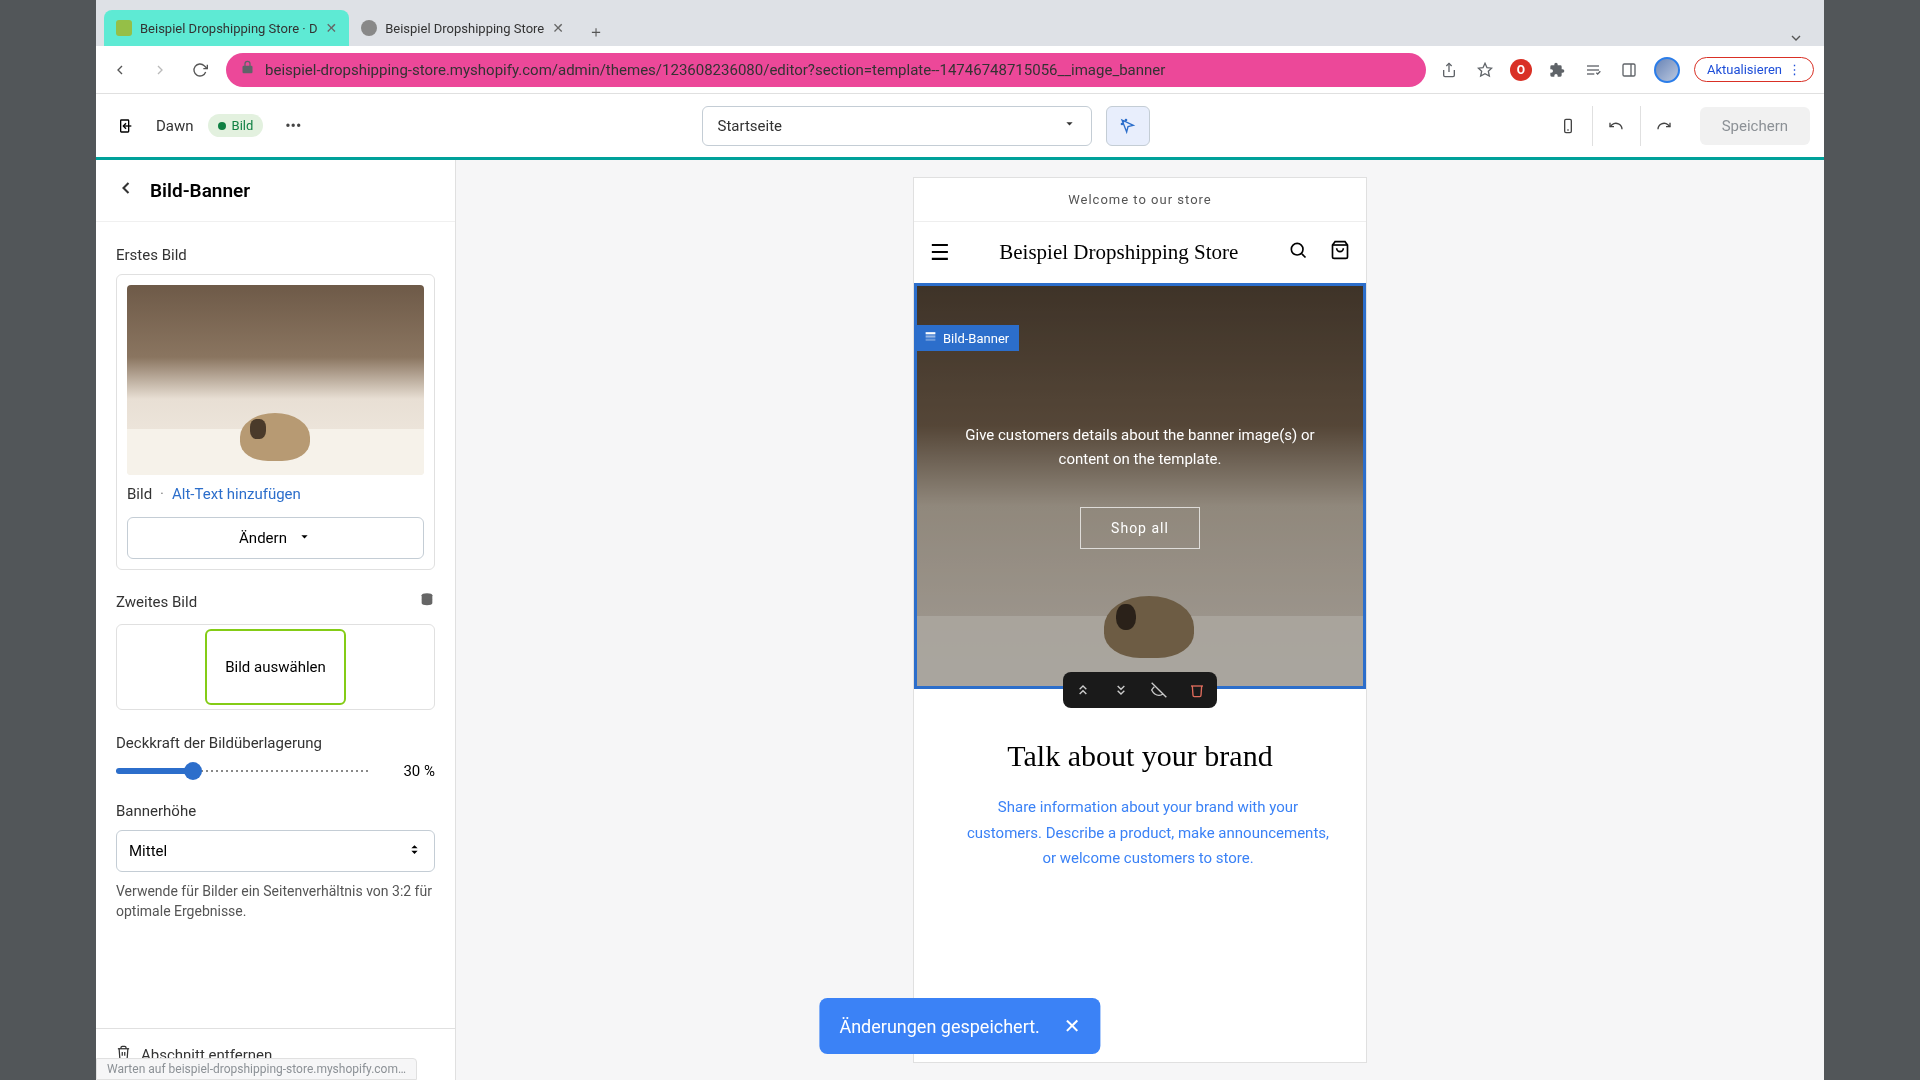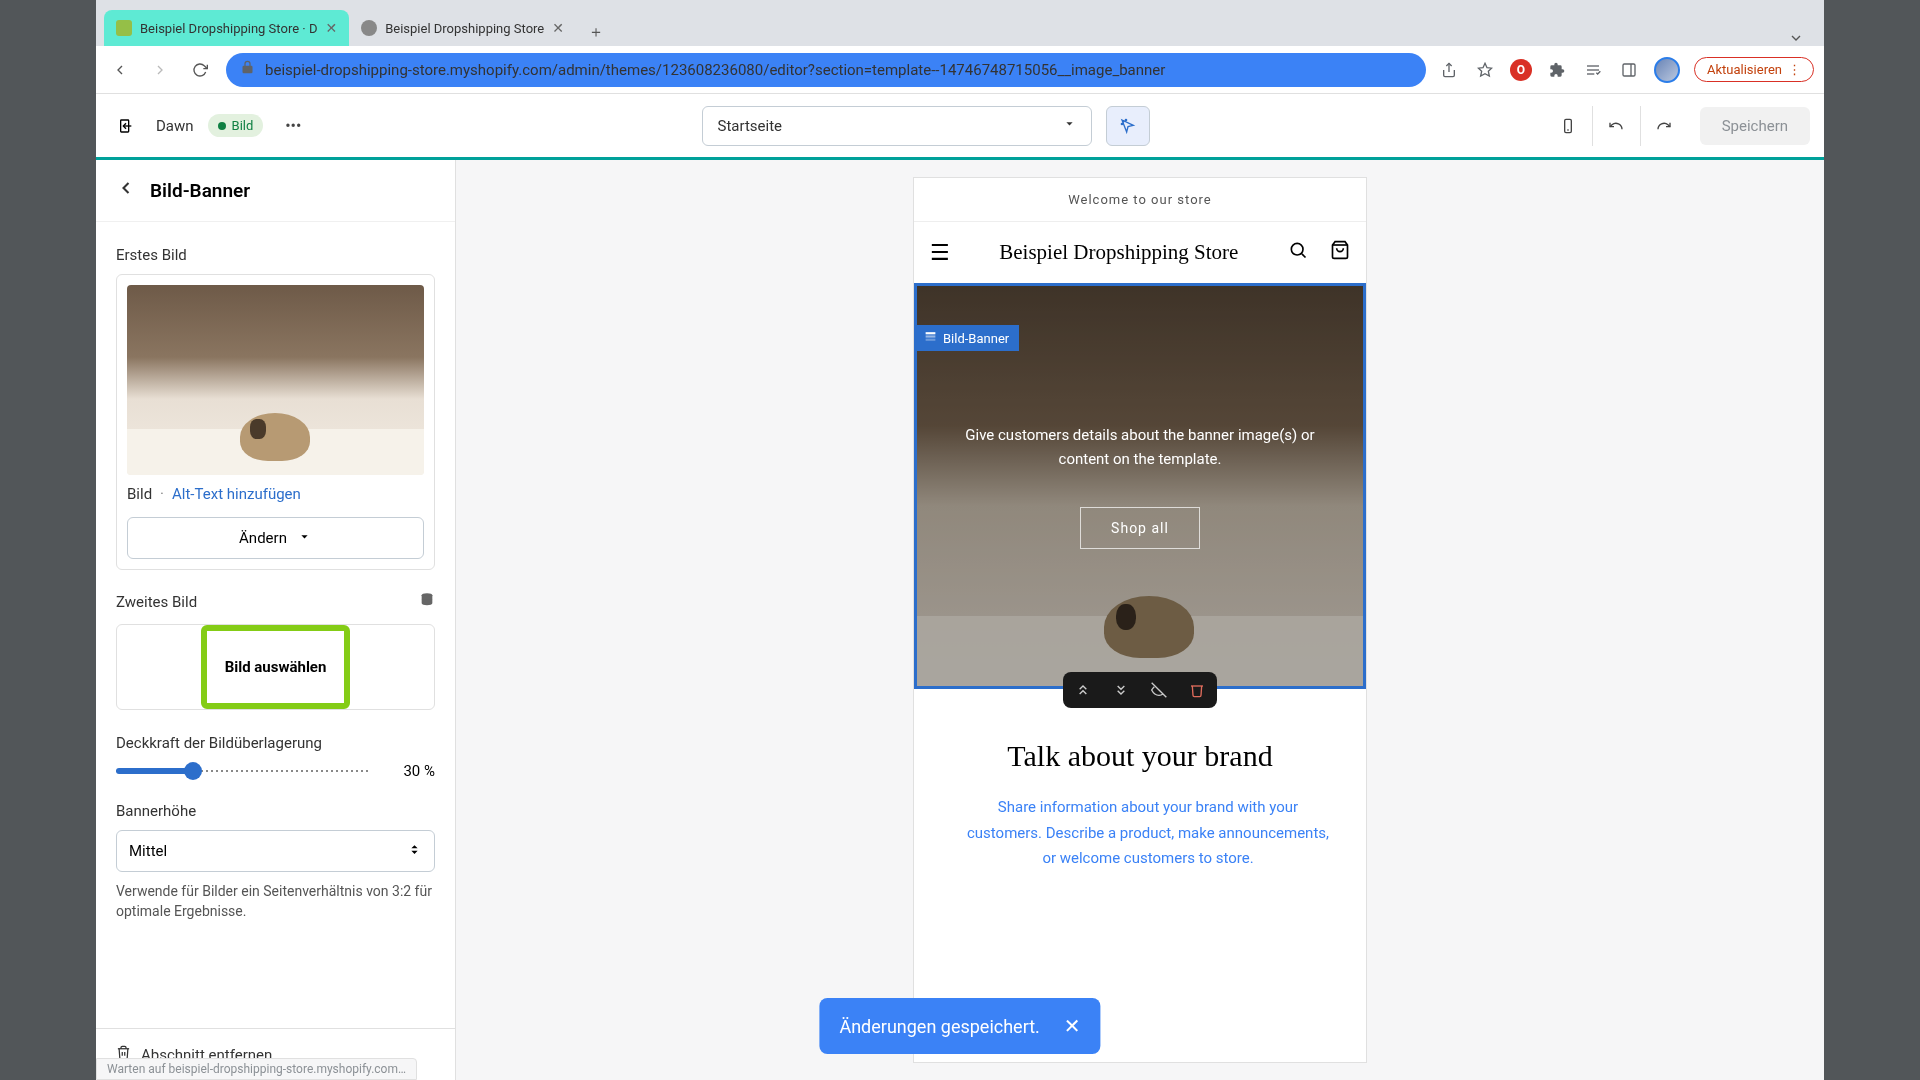--- a/index.html
+++ b/index.html
@@ -15,27 +15,27 @@
 .tab .favicon { width: 16px; height: 16px; border-radius: 3px; flex-shrink: 0; }
 .tab .favicon.green { background: #95bf47; }
 .tab .favicon.gray { background: #888; border-radius: 50%; }
 .tab .ttitle { white-space: nowrap; overflow: hidden; text-overflow: ellipsis; }
 .tab .close { color: #666; font-size: 14px; }
 .newtab { display:flex; align-items:center; justify-content:center; width:28px; height:28px; color:#555; font-size:16px; margin-left:6px; }
 .tab-end { margin-left:auto; display:flex; align-items:center; padding-right:12px; color:#555; }
 
 .addr-bar { height: 48px; background: #fff; display: flex; align-items: center; padding: 0 10px; gap: 12px; border-bottom: 1px solid #e0e0e0; }
 .nav-btn { width: 28px; height: 28px; display:flex; align-items:center; justify-content:center; color:#555; border-radius:50%; }
-.url-box { flex: 1; height: 34px; background: #3b82f6; border-radius: 17px; display: flex; align-items: center; padding: 0 14px; gap: 10px; font-size: 15px; color: #333; }
+.url-box { flex: 1; height: 34px; background: #ec4899; border-radius: 17px; display: flex; align-items: center; padding: 0 14px; gap: 10px; font-size: 15px; color: #333; }
 .url-box .lock { color: #5f6368; }
 .addr-icons { display:flex; gap:14px; align-items:center; }
 .addr-icons .ic { width:22px; height:22px; display:flex; align-items:center; justify-content:center; color:#5f6368; }
 .red-circle { width:22px; height:22px; border-radius:50%; background:#d93025; color:#fff; font-size:12px; font-weight:bold; display:flex; align-items:center; justify-content:center; }
 .avatar { width:26px; height:26px; border-radius:50%; background: linear-gradient(135deg,#6a85b6,#bac8e0); border:2px solid #2b7de9; }
-.update-btn { border:1px solid #d93025; color:#c2410c; border-radius:16px; padding:4px 12px; font-size:13px; display:flex; align-items:center; gap:6px; }
+.update-btn { border:1px solid #d93025; color:#1d4ed8; border-radius:16px; padding:4px 12px; font-size:13px; display:flex; align-items:center; gap:6px; }
 
 
 .app { position: absolute; top: 94px; left:0; right:0; bottom:0; background:#fff; }
 
 .toolbar { height: 66px; border-bottom: 3px solid #00a19a; display:flex; align-items:center; padding: 0 14px; gap: 14px; }
 .exit { width:32px; height:32px; display:flex; align-items:center; justify-content:center; }
 .theme-name { font-size:15px; color:#333; }
 .live-badge { display:inline-flex; align-items:center; gap:6px; background:#e3f1df; color:#108043; font-size:13px; padding:4px 10px; border-radius:12px; }
 .live-badge::before { content:""; width:8px; height:8px; border-radius:50%; background:#108043; }
 .more-btn { width:32px; height:32px; display:flex; align-items:center; justify-content:center; color:#444; }
@@ -60,21 +60,21 @@
 .thumb { width:100%; height:190px; border-radius:4px; background:linear-gradient(180deg,#6e5a48 0%,#8a7560 38%,#e8dfd4 60%,#f2ece3 100%); position:relative; overflow:hidden; }
 .dog { position:absolute; left:38%; bottom:14px; width:70px; height:48px; background:#b79a73; border-radius:50% 50% 40% 40%; }
 .dog::after { content:""; position:absolute; left:10px; top:6px; width:16px; height:20px; background:#4a3a2a; border-radius:40%; }
 .sheet { position:absolute; bottom:0; left:0; right:0; height:46px; background:#f6f2ea; }
 .img-meta { display:flex; gap:8px; font-size:15px; margin-top:10px; }
 .img-meta .b { color:#333; }
 .img-meta .dot { color:#888; }
 .img-meta .alt { color:#2c6ecb; cursor:pointer; }
 .change-btn { width:100%; margin-top:14px; border:1px solid #c4cdd5; border-radius:6px; height:42px; display:flex; align-items:center; justify-content:center; gap:10px; font-size:15px; }
 .second-card { margin-top:12px; border:1px solid #e0e0e0; border-radius:6px; height:86px; display:flex; align-items:center; justify-content:center; }
-.sel-btn { border:6px solid #84cc16; border-radius:6px; padding:27px 18px; font-size:15px;font-weight:bold; }
+.sel-btn { border:2px solid #84cc16; border-radius:6px; padding:27px 18px; font-size:15px; }
 .row-label { display:flex; align-items:center; justify-content:space-between; margin-top:22px; }
 .stack-ic { color:#666; }
 .slider-row { display:flex; align-items:center; gap:14px; margin-top:10px; }
 .slider { flex:1; height:6px; position:relative; }
 .slider .track { position:absolute; left:0; right:0; top:2px; height:2px; background: repeating-linear-gradient(90deg,#888 0 2px, transparent 2px 5px); }
 .slider .fill { position:absolute; left:0; width:30%; top:0; height:6px; background:#2c6ecb; border-radius:3px; }
 .slider .knob { position:absolute; left:30%; top:-6px; width:18px; height:18px; background:#2c6ecb; border-radius:50%; transform:translateX(-50%); }
 .pct { font-size:15px; min-width:50px; text-align:right; }
 .select { margin-top:10px; border:1px solid #c4cdd5; border-radius:6px; height:42px; display:flex; align-items:center; justify-content:space-between; padding:0 12px; font-size:15px; }
 .hint { font-size:14px; color:#555; margin-top:10px; line-height:1.4; }

